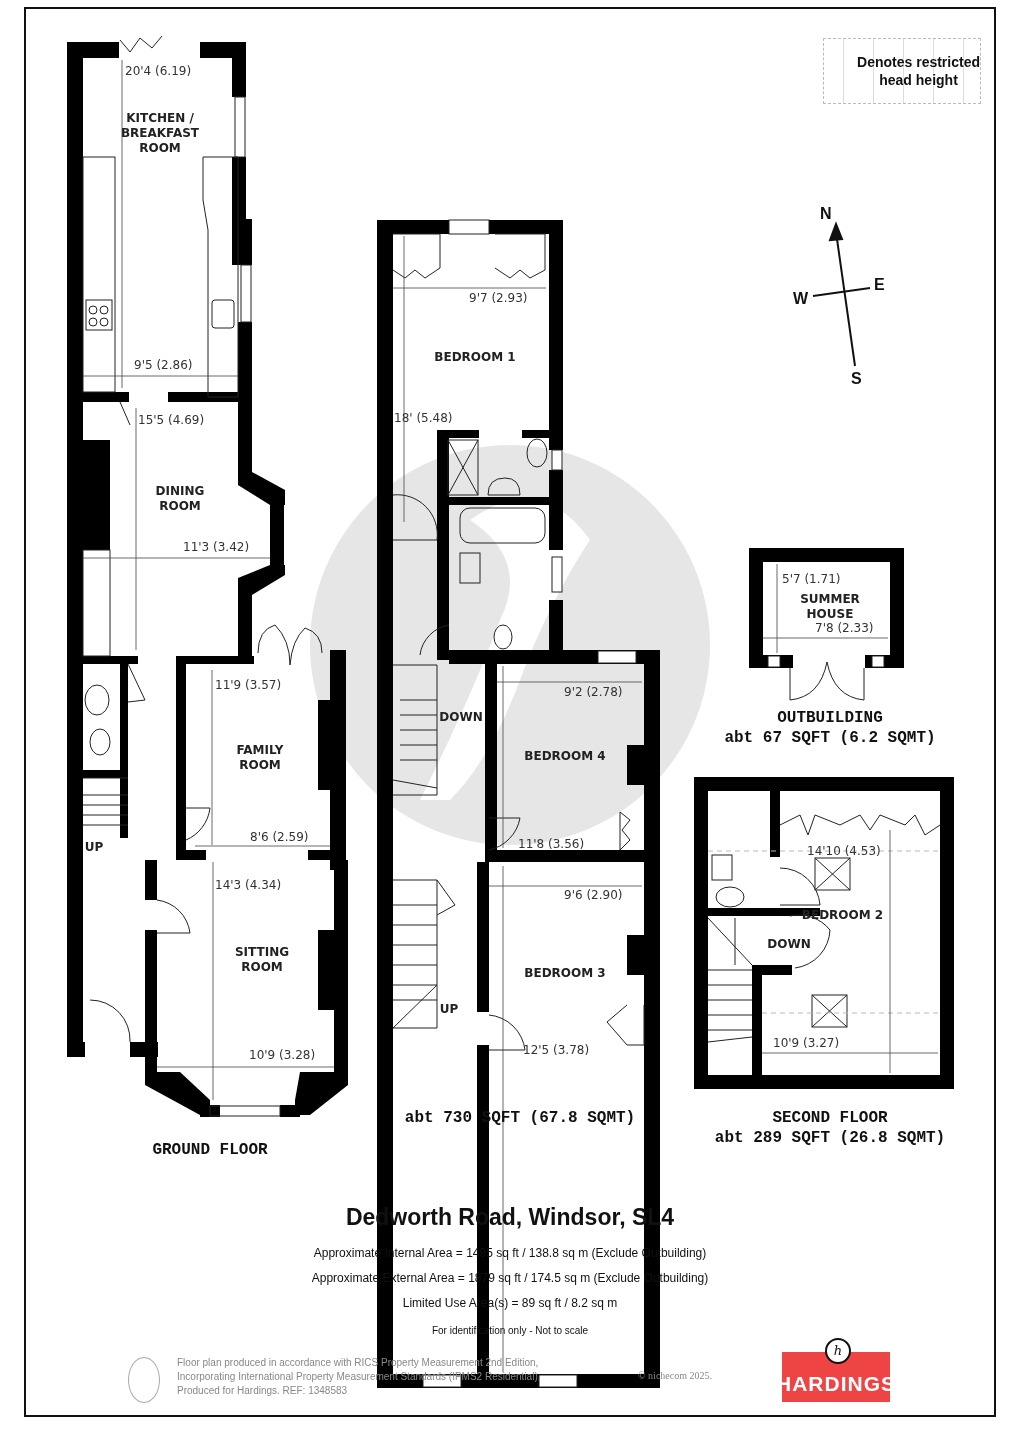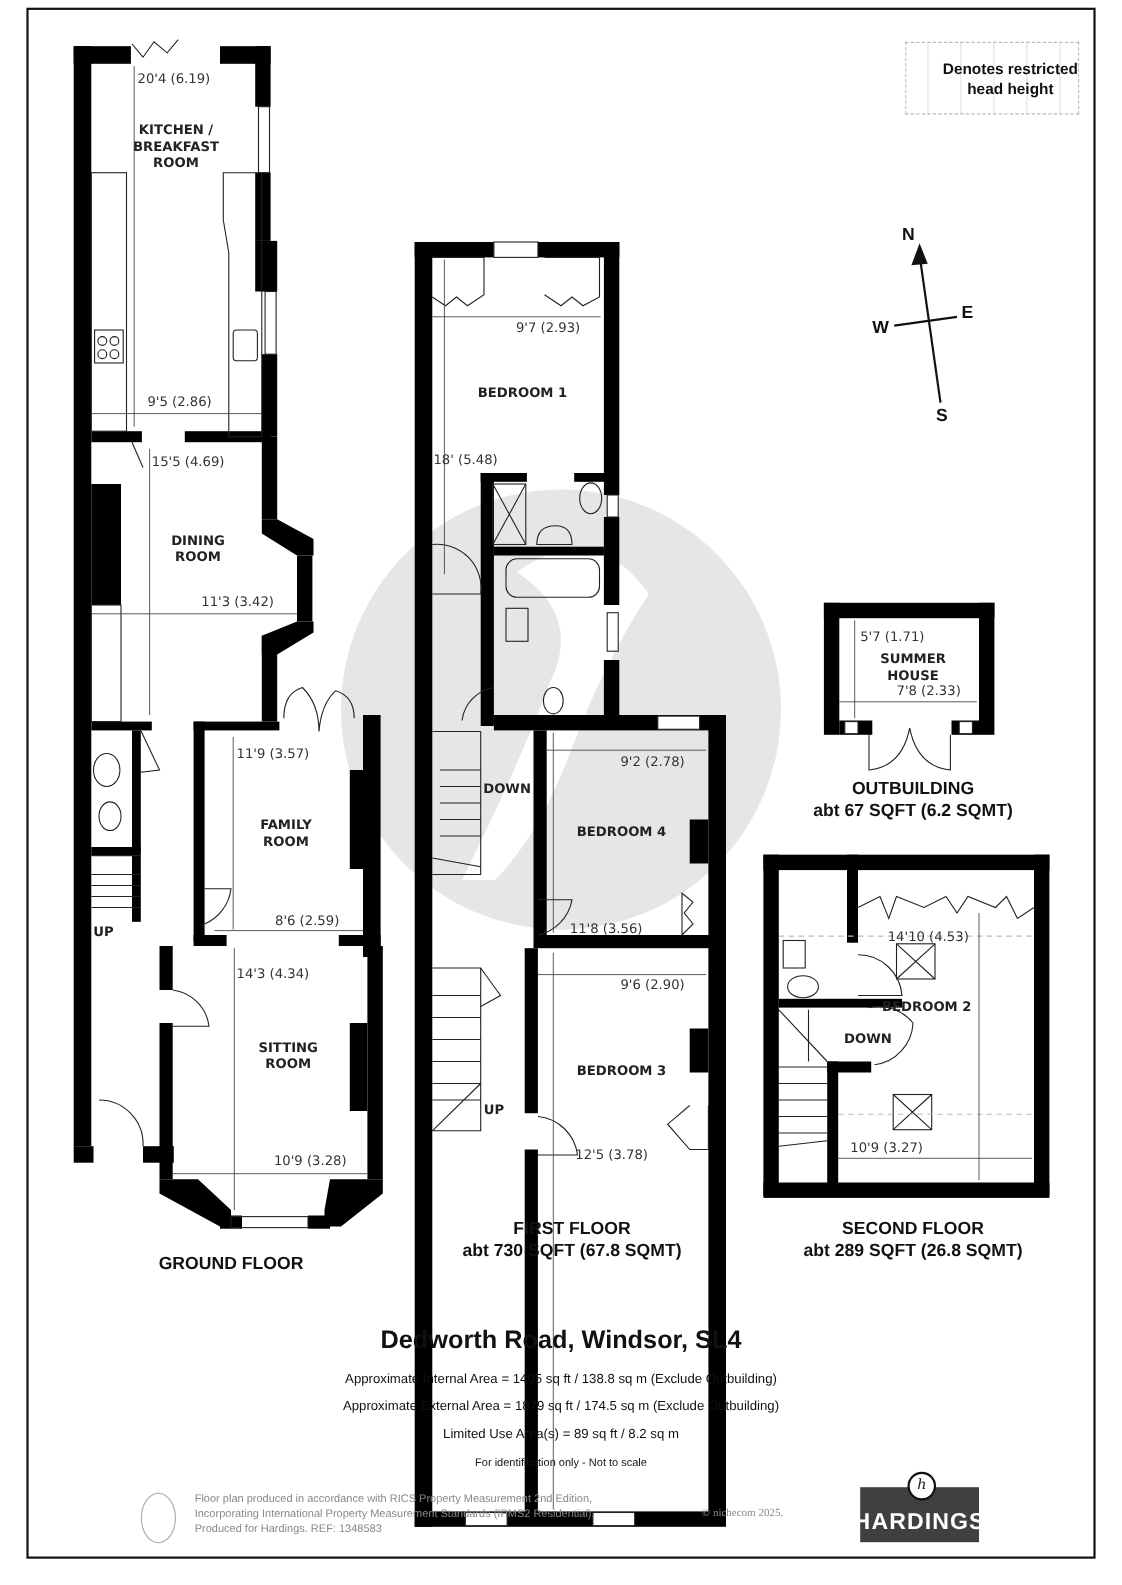--- a/index.html
+++ b/index.html
@@ -1,32 +1,32 @@
 <!DOCTYPE html>
 <html><head>
 <meta charset="utf-8">
 <style>
   html, body { margin: 0; padding: 0; background: #ffffff; }
   body { width: 1020px; height: 1441px; position: relative; overflow: hidden; font-family: "DejaVu Sans", sans-serif; }
   .frame { position: absolute; left: 24px; top: 7px; width: 972px; height: 1410px; border: 2px solid #111; box-sizing: border-box; }
   svg.plan { position: absolute; left: 0; top: 0; }
   .lbl { position: absolute; font-family: "DejaVu Sans", sans-serif; font-weight: bold; font-size: 12px; color: #222; text-align: center; line-height: 15px; white-space: pre-line; }
   .dim { position: absolute; font-family: "DejaVu Sans", sans-serif; font-size: 12px; color: #333; white-space: nowrap; }
-  .floor-title { position: absolute; font-family: Liberation Sans, sans-serif; font-weight: bold; color: #111; text-align: center; font-size: 16px; line-height: 20px; }
+  .floor-title { position: absolute; font-family: Liberation Mono, monospace; font-weight: bold; color: #111; text-align: center; font-size: 16px; line-height: 20px; }
   .legend { position: absolute; left: 823px; top: 38px; width: 158px; height: 66px; border: 1px dashed #bbb; box-sizing: border-box; display: flex; align-items: center; justify-content: flex-end; text-align: center; font-family: "Liberation Sans", sans-serif; font-weight: bold; font-size: 14px; line-height: 18px; color: #111;
     background-image: linear-gradient(to right, transparent 19px, #ddd 19px, #ddd 20px, transparent 20px); background-size: 30px 100%; }
   .compass-letter { position: absolute; font-family: "Liberation Sans", sans-serif; font-weight: bold; font-size: 16px; color: #111; }
   .address { position: absolute; left: 0; width: 1020px; text-align: center; font-family: "Liberation Sans", sans-serif; color: #111; }
   .address.title { top: 1204px; font-size: 23px; font-weight: bold; }
   .address.line { font-size: 12px; }
   .address.note { top: 1325px; font-size: 10px; }
   .footer-text { position: absolute; left: 177px; top: 1356px; font-family: "Liberation Sans", sans-serif; font-size: 10px; color: #888; line-height: 14px; }
   .footer-copy { position: absolute; left: 638px; top: 1370px; font-family: Liberation Serif, serif; font-size: 10px; color: #888; }
   .info-icon { position: absolute; left: 128px; top: 1357px; width: 30px; height: 44px; border: 1px solid #aaa; border-radius: 50%; }
-  .brand { position: absolute; left: 782px; top: 1352px; width: 108px; height: 50px; background: #404040; color: #fff; font-family: "Liberation Sans", sans-serif; font-weight: bold; font-size: 21px; letter-spacing: 1px; display: flex; align-items: flex-end; justify-content: center; padding-bottom: 6px; box-sizing: border-box; }
+  .brand { position: absolute; left: 782px; top: 1352px; width: 108px; height: 50px; background: #ef4444; color: #fff; font-family: "Liberation Sans", sans-serif; font-weight: bold; font-size: 21px; letter-spacing: 1px; display: flex; align-items: flex-end; justify-content: center; padding-bottom: 6px; box-sizing: border-box; }
   .brand-mark { position: absolute; left: 825px; top: 1338px; width: 22px; height: 22px; background: #fff; border: 2px solid #111; border-radius: 50%; font-family: "DejaVu Serif", serif; font-style: italic; font-size: 13px; text-align: center; line-height: 21px; color: #111; }
 </style>
 </head>
 <body>
 
 <div class="frame"></div>
 
 <svg class="plan" width="1020" height="1441" viewBox="0 0 1020 1441">
 
   <g>
@@ -269,21 +269,20 @@
 <div class="dim" style="left:394px;top:411px">18' (5.48)</div>
 <div class="lbl" style="left:510px;top:749px;width:110px">BEDROOM 4</div>
 <div class="dim" style="left:564px;top:685px">9'2 (2.78)</div>
 <div class="dim" style="left:518px;top:837px">11'8 (3.56)</div>
 <div class="lbl" style="left:510px;top:966px;width:110px">BEDROOM 3</div>
 <div class="dim" style="left:564px;top:888px">9'6 (2.90)</div>
 <div class="dim" style="left:523px;top:1043px">12'5 (3.78)</div>
 <div class="lbl" style="left:437px;top:710px;width:48px">DOWN</div>
 <div class="lbl" style="left:437px;top:1002px;width:24px">UP</div>
 <div class="floor-title" style="left:370px;top:1108px;width:300px">
-  <div>FIRST FLOOR</div>
   <div>abt 730 SQFT (67.8 SQMT)</div>
 </div>
 
 <div class="lbl" style="left:790px;top:592px;width:80px">SUMMER
 HOUSE</div>
 <div class="dim" style="left:782px;top:572px">5'7 (1.71)</div>
 <div class="dim" style="left:815px;top:621px">7'8 (2.33)</div>
 <div class="floor-title" style="left:680px;top:708px;width:300px">
   <div>OUTBUILDING</div>
   <div>abt 67 SQFT (6.2 SQMT)</div>

